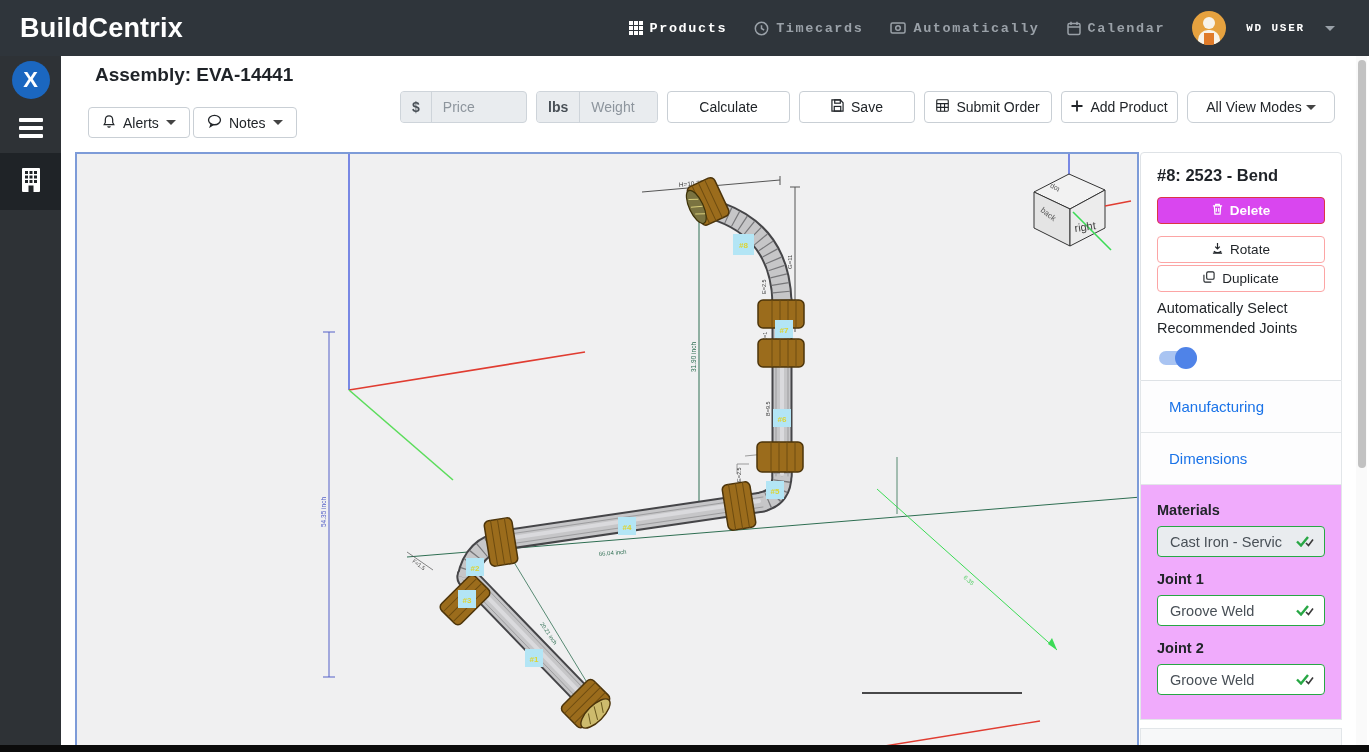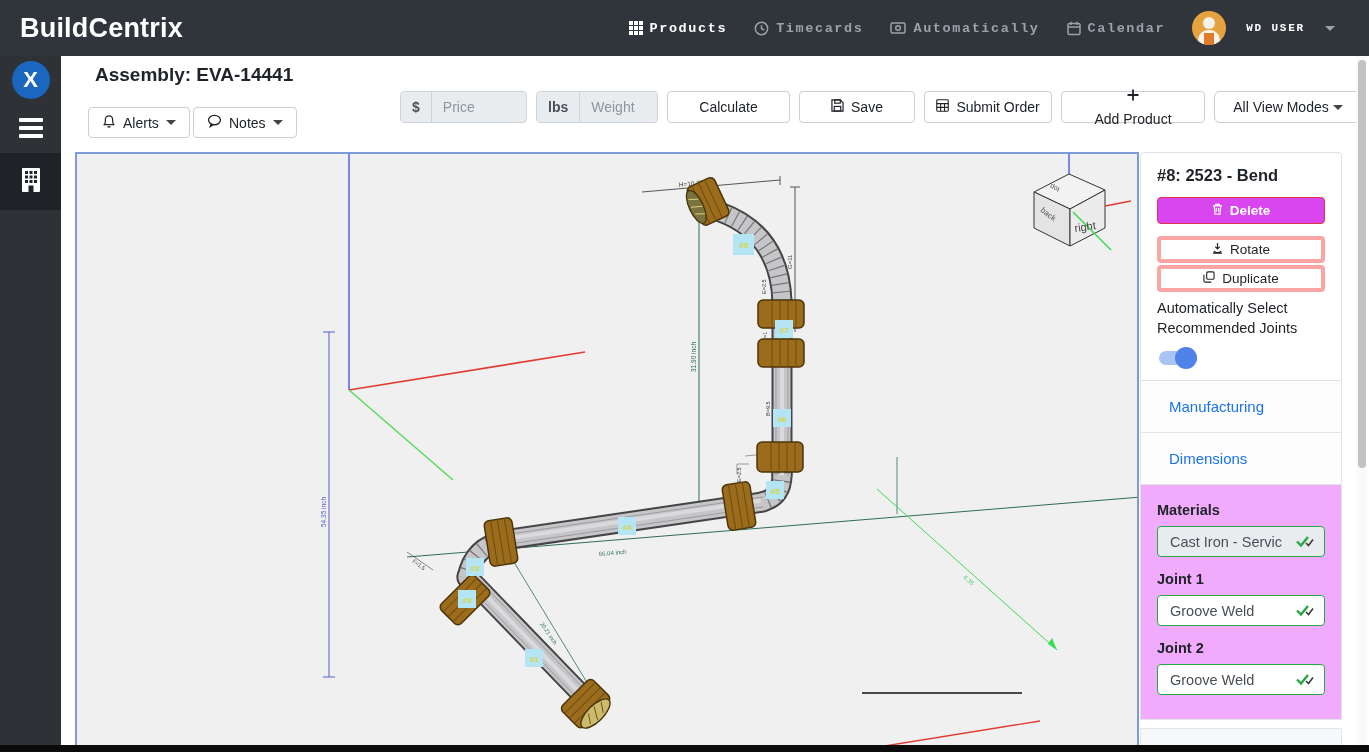--- a/index.html
+++ b/index.html
@@ -56,21 +56,21 @@
     background:#f0f0f1; border:2px solid #7d9bd8; z-index:5; }
   .viewport svg { position:absolute; left:0; top:0; }
 
   
   .panel { position:absolute; left:1140px; top:152px; width:202px; background:#fff; z-index:6; }
   .pcard { border:1px solid #dee2e6; border-radius:4px 4px 0 0; padding:13px 16px 14px 16px; }
   .ptitle { font-size:16.5px; font-weight:700; color:#1f2328; margin-bottom:12px; }
   .pbtn { width:100%; height:27px; border-radius:4px; display:flex; align-items:center; justify-content:center;
     gap:7px; font-size:13.5px; cursor:pointer; }
   .pbtn.danger { background:#d946ef; color:#fff; border:1px solid #dc3545; font-weight:600; margin-bottom:12px;}
-  .pbtn.light { background:#fff; border:4px solid #fca5a5; color:#212529; margin-bottom:2px; }
+  .pbtn.light { background:#fff; border:1px solid #fca5a5; color:#212529; margin-bottom:2px; }
   .auto-label { font-size:14.5px; color:#212529; line-height:1.35; margin-top:7px; width:150px; }
   .toggle { position:relative; width:38px; height:16px; margin-top:12px; margin-left:2px; cursor:pointer; }
   .toggle .track { position:absolute; left:0; top:1px; width:38px; height:14px; border-radius:8px; background:#a9c4f2; }
   .toggle .knob { position:absolute; left:16px; top:-3px; width:22px; height:22px; border-radius:50%; background:#4f83e8; }
   .sect { border:1px solid #e2e6e9; border-top:none; height:52px; display:flex; align-items:center;
     padding-left:28px; font-size:15px; color:#1a73e8; cursor:pointer; background:#fdfdfe; }
   .pbody { border:1px solid #e2e6e9; border-top:none; padding:17px 16px 24px 16px; background:#f0abfc; }
   .flabel { font-size:14.5px; font-weight:700; color:#212529; margin-bottom:8px; }
   .fselect { height:31px; border:1.5px solid #28a745; border-radius:4px; display:flex; align-items:center;
     padding:0 10px 0 12px; font-size:14.5px; color:#495057; margin-bottom:14px; cursor:pointer; background:#fff; }
@@ -226,21 +226,21 @@
   </div>
   <div class="btn tb-btn" style="width:128px;">
     <span>
       <svg width="13" height="13" viewBox="0 0 14 14" fill="none" stroke="#212529" stroke-width="1.2">
         <rect x="0.8" y="0.8" width="12.4" height="12.4" rx="1"></rect>
           <path d="M0.8 5 H13.2 M5 5 V13.2 M9.2 5 V13.2 M0.8 9 H13.2"></path>
         </svg>
     </span>
     <span>Submit Order</span>
   </div>
-  <div class="btn tb-btn" style="width:144px;flex-direction:column;">
+  <div class="btn tb-btn" style="width:117px;">
     <span>
       <svg width="12" height="12" viewBox="0 0 12 12" stroke="#212529" stroke-width="1.8">
           <path d="M6 0.5 V11.5 M0.5 6 H11.5"></path>
         </svg>
     </span>
     <span>Add Product</span>
   </div>
   <div class="btn tb-btn" style="width:148px;border-radius:6px;">
     <span>All View Modes</span>
     <span class="caret dark" style="margin-left:-3px;"></span>

